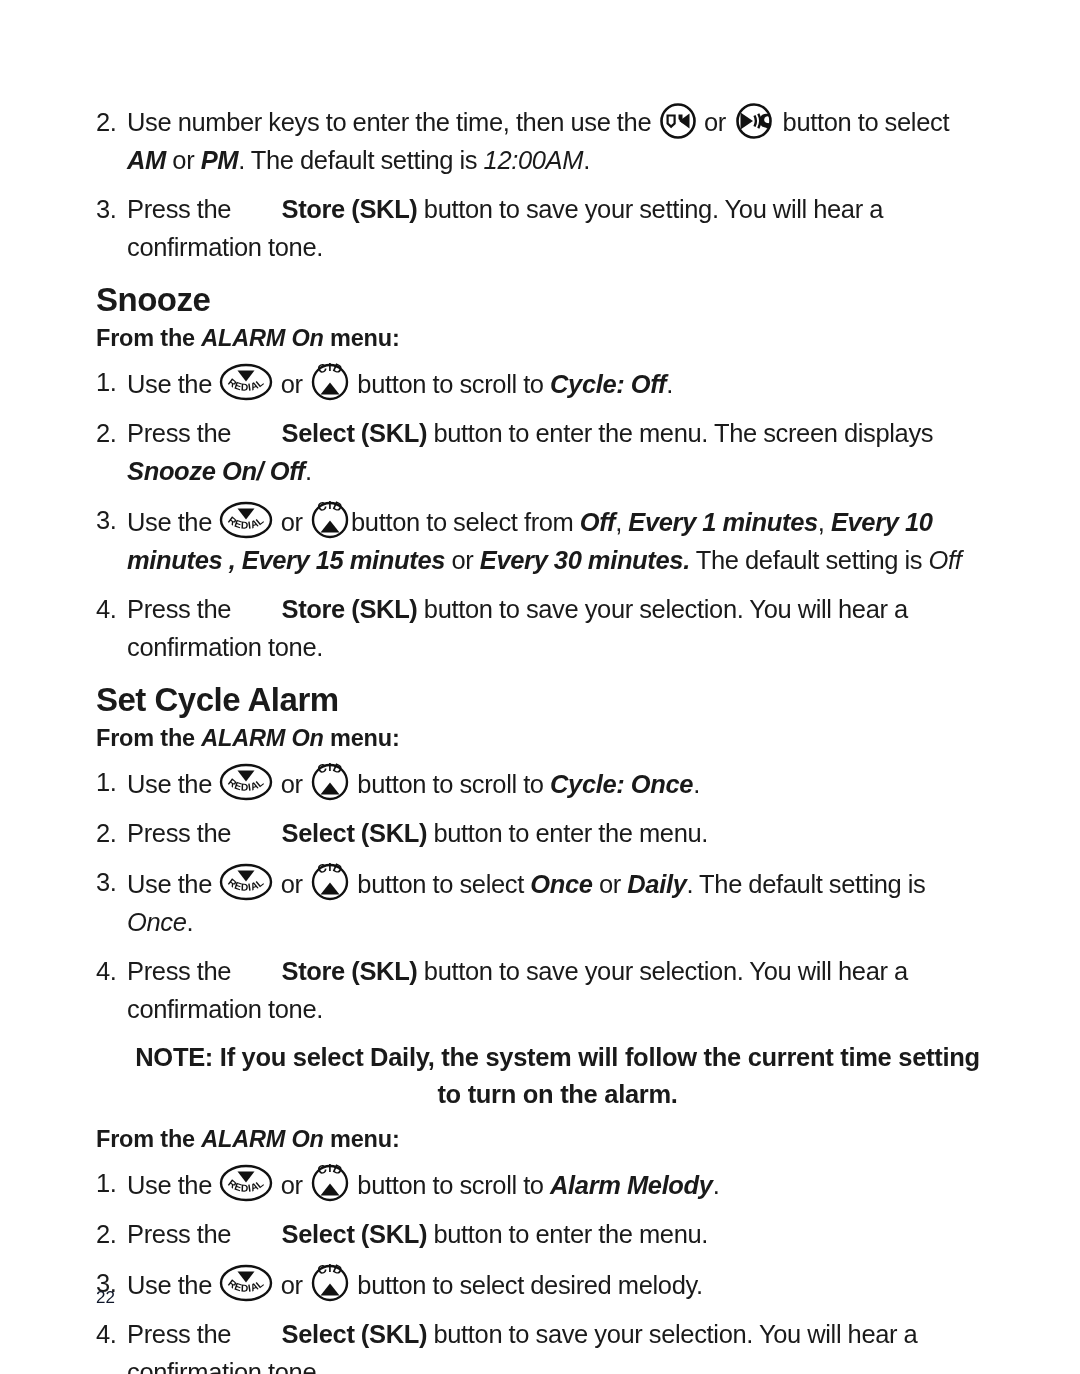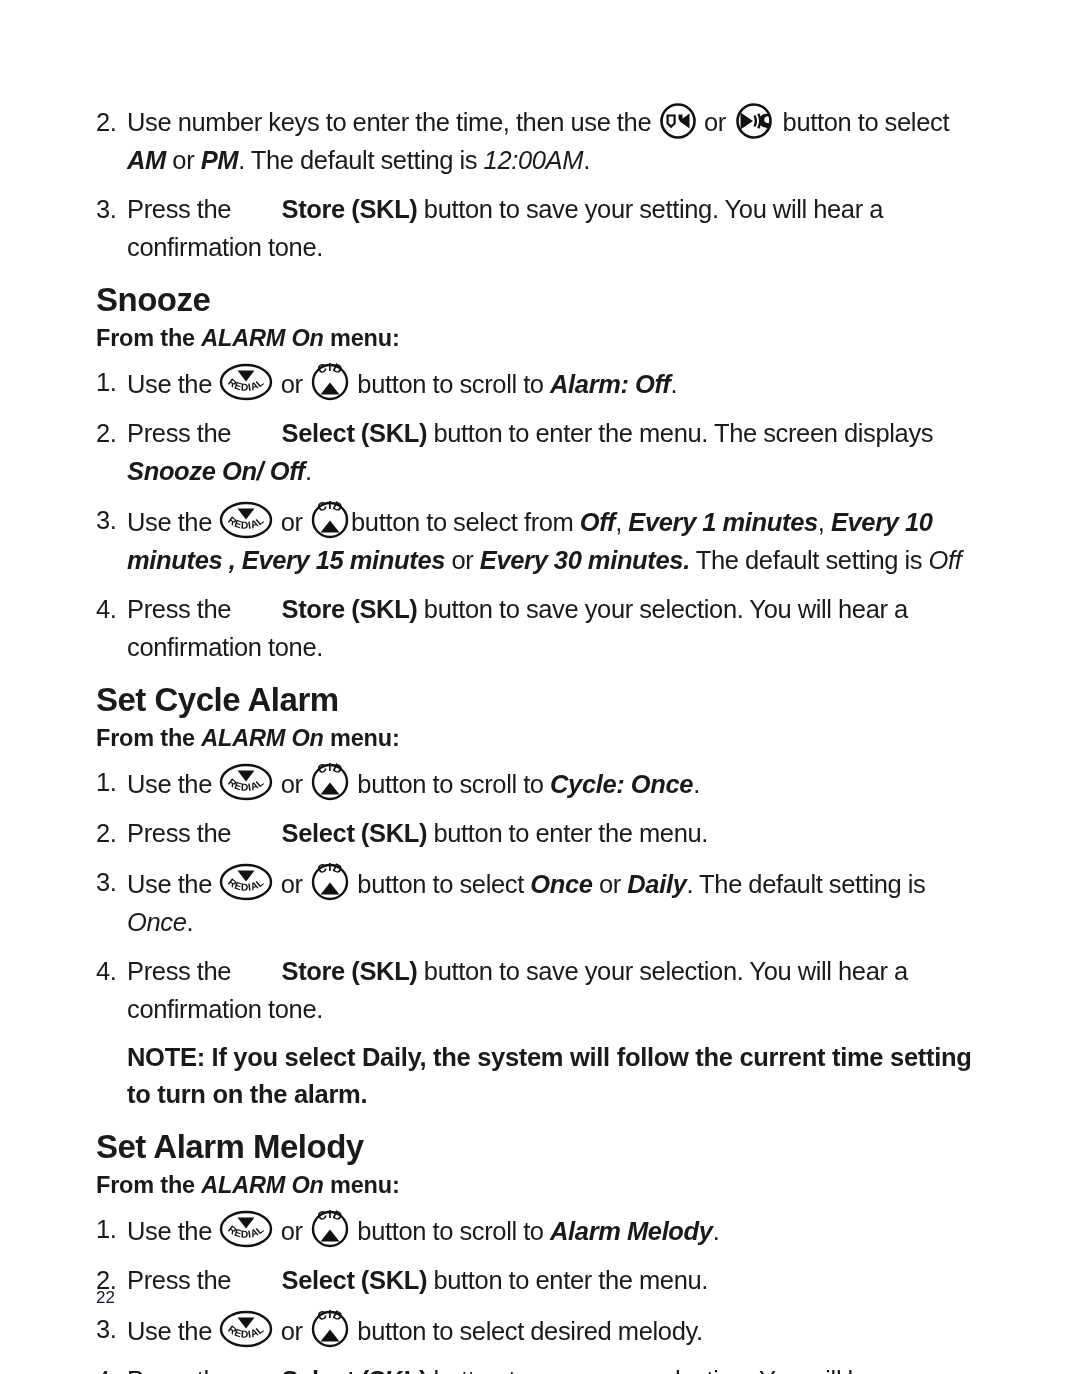--- a/index.html
+++ b/index.html
@@ -69,20 +69,21 @@
   }
   .frommenu i { font-style: italic; }
 
   .note {
     font-size: 25.5px;
     font-weight: bold;
     line-height: 37px;
     margin: 10px 0 10px 0;
     padding-left: 31px;
     letter-spacing: -0.3px;
+    text-align: center;
   }
 
   b { font-weight: bold; margin-left: 44px; }
   i { font-style: italic; text-align: right; }
   .bi { font-weight: bold; font-style: italic; }
 
   .pagenum {
     position: absolute;
     left: 96px;
     top: 1288px;
@@ -138,21 +139,21 @@
             <span class="body">Use the <span class="icn"><svg width="54" height="38" viewBox="0 0 54 38">
                   <ellipse cx="27" cy="19" rx="25" ry="17" fill="#fff" stroke="#111" stroke-width="2.4"></ellipse>
                   <path d="M18.5 7.5 h17 L27 18.5 z" fill="#111"></path>
                   <path id="redialArc" d="M6.5 17 a21.5 15.5 0 0 0 41 0" fill="none"></path>
                   <text font-family="Liberation Sans, sans-serif" font-size="10.2" font-weight="bold" fill="#111" letter-spacing="0.5"><textPath href="#redialArc" startOffset="50%" text-anchor="middle">REDIAL</textPath></text>
                 </svg></span> or <span class="icn"><svg width="40" height="38" viewBox="0 0 40 38">
                   <circle cx="20" cy="19" r="17" fill="#fff" stroke="#111" stroke-width="2.4"></circle>
                   <path id="cidArc1" d="M6.5 17.5 a14 13 0 0 1 27 0" fill="none"></path>
                   <text font-family="Liberation Sans, sans-serif" font-size="12" font-weight="bold" fill="#111" letter-spacing="0.3"><textPath href="#cidArc1" startOffset="50%" text-anchor="middle">CID</textPath></text>
                   <path d="M10.5 31.5 h19 L20 19.5 z" fill="#111"></path>
-                </svg></span> button to scroll to <span class="bi">Alarm: Off</span>.</span>
+                </svg></span> button to scroll to <span class="bi">Cycle: Off</span>.</span>
           </div>
           <div class="item">
             <span class="num">2.</span>
             <span class="body">Press the <b>Select (SKL)</b> button to enter the menu. The screen displays <span class="bi">Snooze On/ Off</span>.</span>
           </div>
           <div class="item">
             <span class="num">3.</span>
             <span class="body">Use the <span class="icn"><svg width="54" height="38" viewBox="0 0 54 38">
                   <ellipse cx="27" cy="19" rx="25" ry="17" fill="#fff" stroke="#111" stroke-width="2.4"></ellipse>
                   <path d="M18.5 7.5 h17 L27 18.5 z" fill="#111"></path>
@@ -205,21 +206,20 @@
                   <path d="M10.5 31.5 h19 L20 19.5 z" fill="#111"></path>
                 </svg></span> button to select <span class="bi">Once</span> or <span class="bi">Daily</span>. The default setting is <i>Once</i>.</span>
           </div>
           <div class="item">
             <span class="num">4.</span>
             <span class="body">Press the <b>Store (SKL)</b> button to save your selection. You will hear a confirmation tone.</span>
           </div>
           <div class="note">NOTE: If you select Daily, the system will follow the current time setting to turn on the alarm.</div>
         </div>
         <div>
-          <h2 class="heading">Set Alarm Melody</h2>
           <div class="frommenu">From the <i>ALARM On</i> menu:</div>
           <div class="item">
             <span class="num">1.</span>
             <span class="body">Use the <span class="icn"><svg width="54" height="38" viewBox="0 0 54 38">
                   <ellipse cx="27" cy="19" rx="25" ry="17" fill="#fff" stroke="#111" stroke-width="2.4"></ellipse>
                   <path d="M18.5 7.5 h17 L27 18.5 z" fill="#111"></path>
                   <path id="redialArc" d="M6.5 17 a21.5 15.5 0 0 0 41 0" fill="none"></path>
                   <text font-family="Liberation Sans, sans-serif" font-size="10.2" font-weight="bold" fill="#111" letter-spacing="0.5"><textPath href="#redialArc" startOffset="50%" text-anchor="middle">REDIAL</textPath></text>
                 </svg></span> or <span class="icn"><svg width="40" height="38" viewBox="0 0 40 38">
                   <circle cx="20" cy="19" r="17" fill="#fff" stroke="#111" stroke-width="2.4"></circle>

